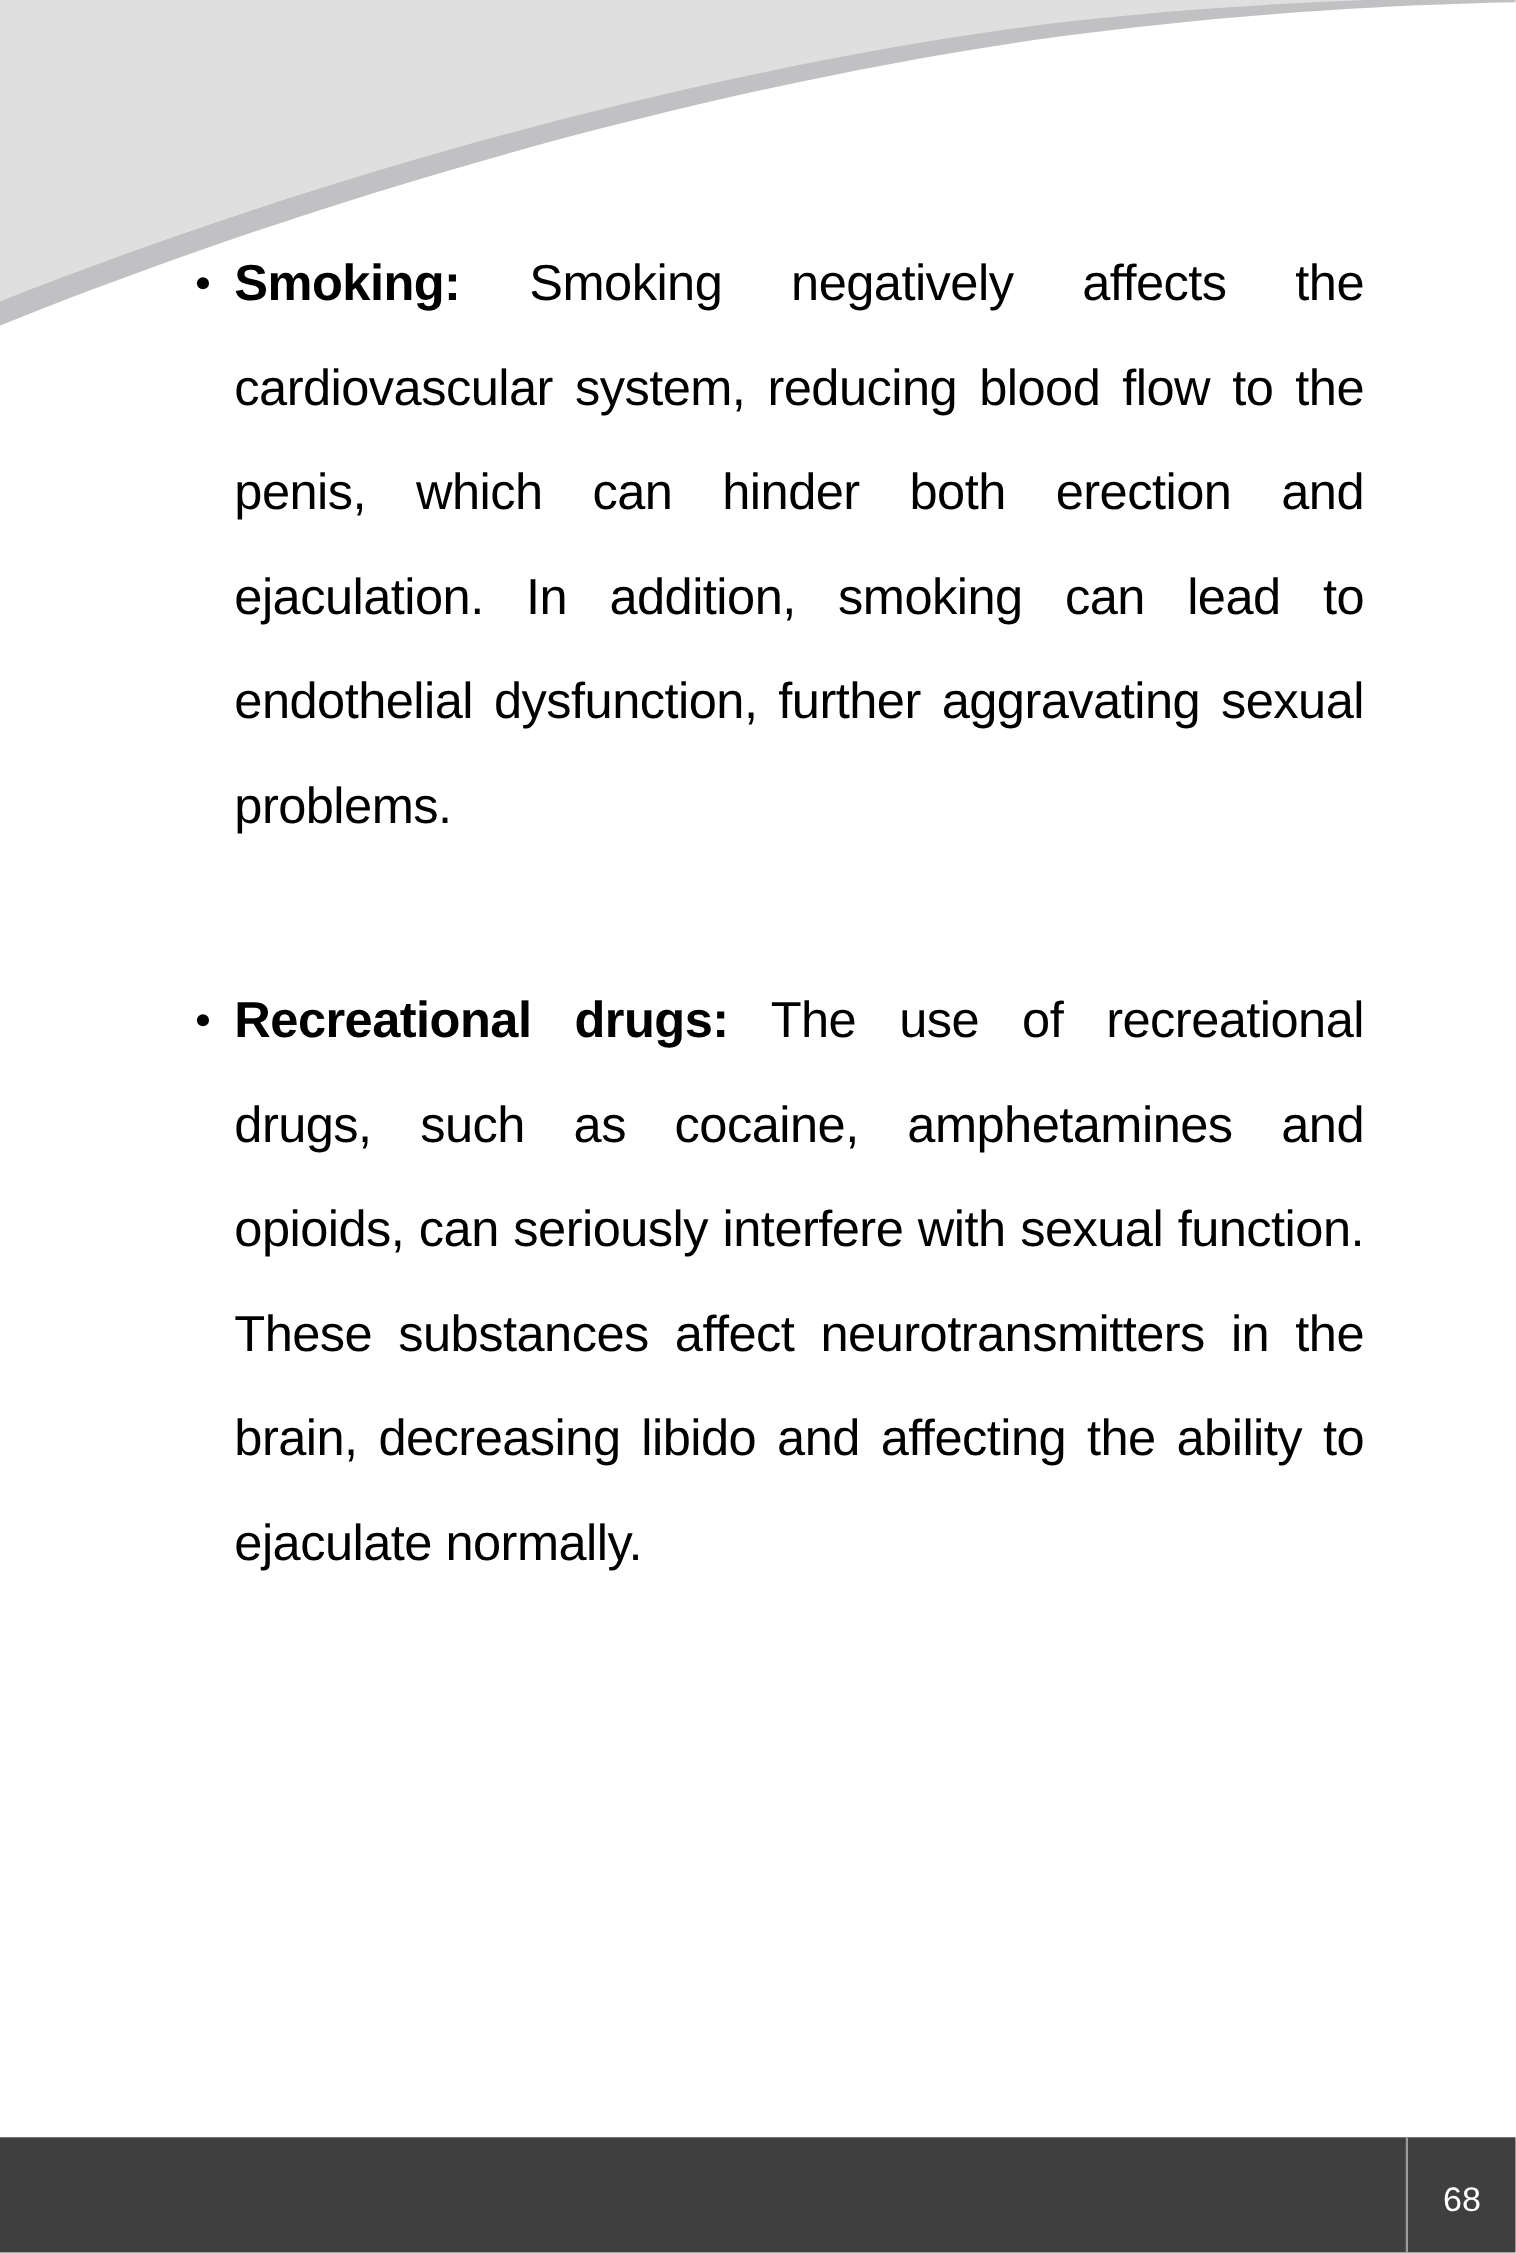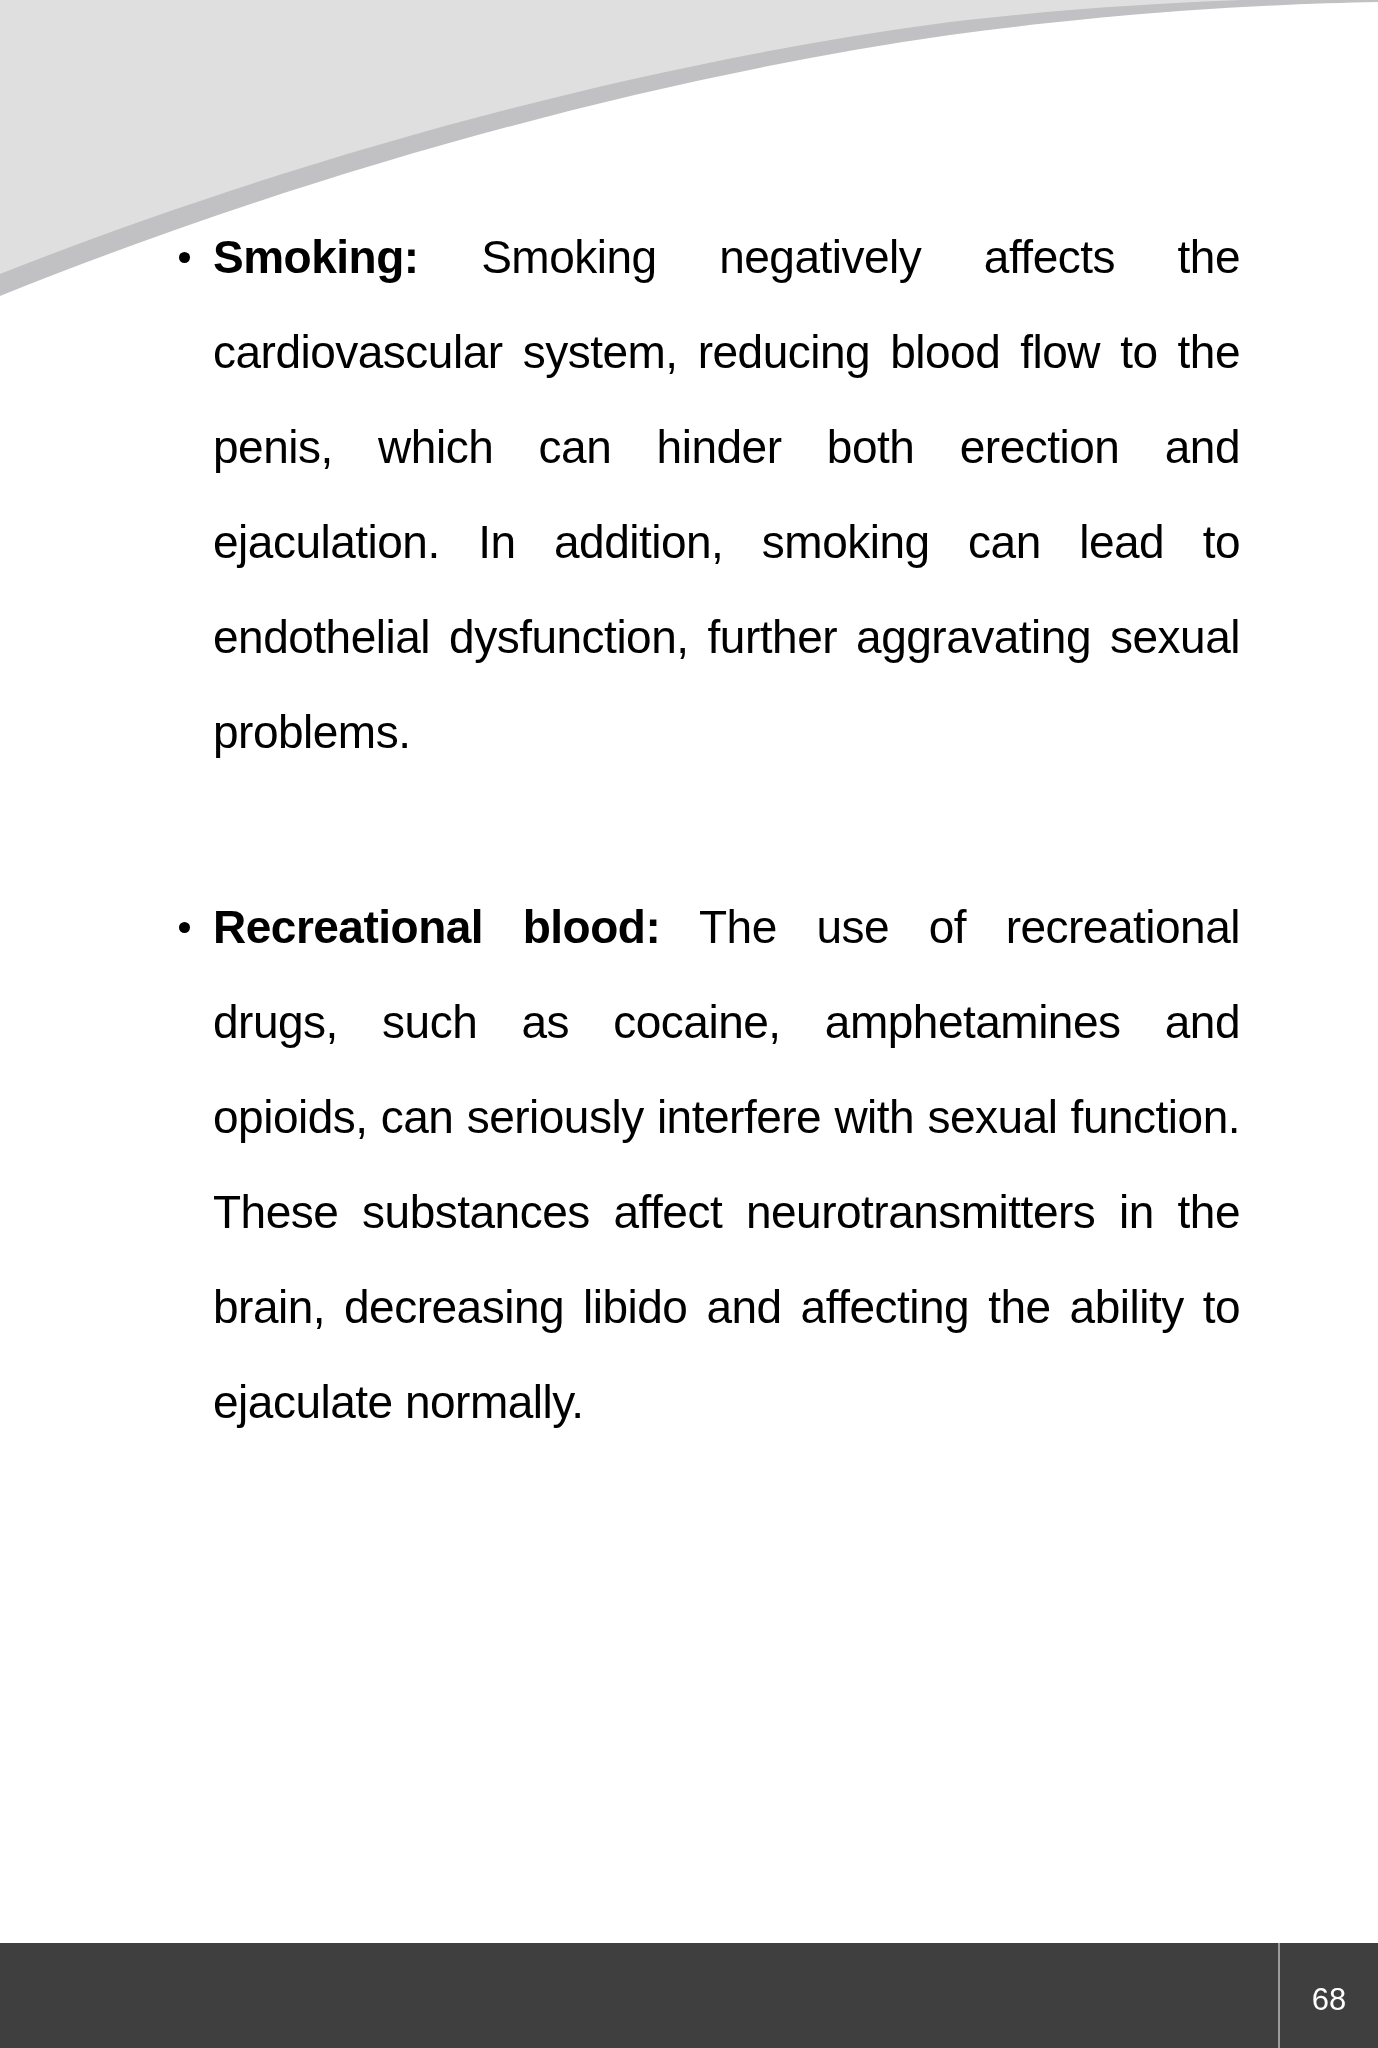--- a/index.html
+++ b/index.html
@@ -103,21 +103,21 @@
   </svg>
 
   <ul class="bullet-list">
     <li class="bullet-item">
       <span class="bullet-dot"></span>
       <strong class="bullet-lead">Smoking:</strong>
       <span class="bullet-body">Smoking negatively affects the cardiovascular system, reducing blood flow to the penis, which can hinder both erection and ejaculation. In addition, smoking can lead to endothelial dysfunction, further aggravating sexual problems.</span>
     </li>
     <li class="bullet-item">
       <span class="bullet-dot"></span>
-      <strong class="bullet-lead">Recreational blood:</strong>
+      <strong class="bullet-lead">Recreational drugs:</strong>
       <span class="bullet-body">The use of recreational drugs, such as cocaine, amphetamines and opioids, can seriously interfere with sexual function. These substances affect neurotransmitters in the brain, decreasing libido and affecting the ability to ejaculate normally.</span>
     </li>
   </ul>
 
   <div class="footer-bar">
     <div class="footer-divider"></div>
     <div class="page-number-cell">68</div>
   </div>
 
 </div>

